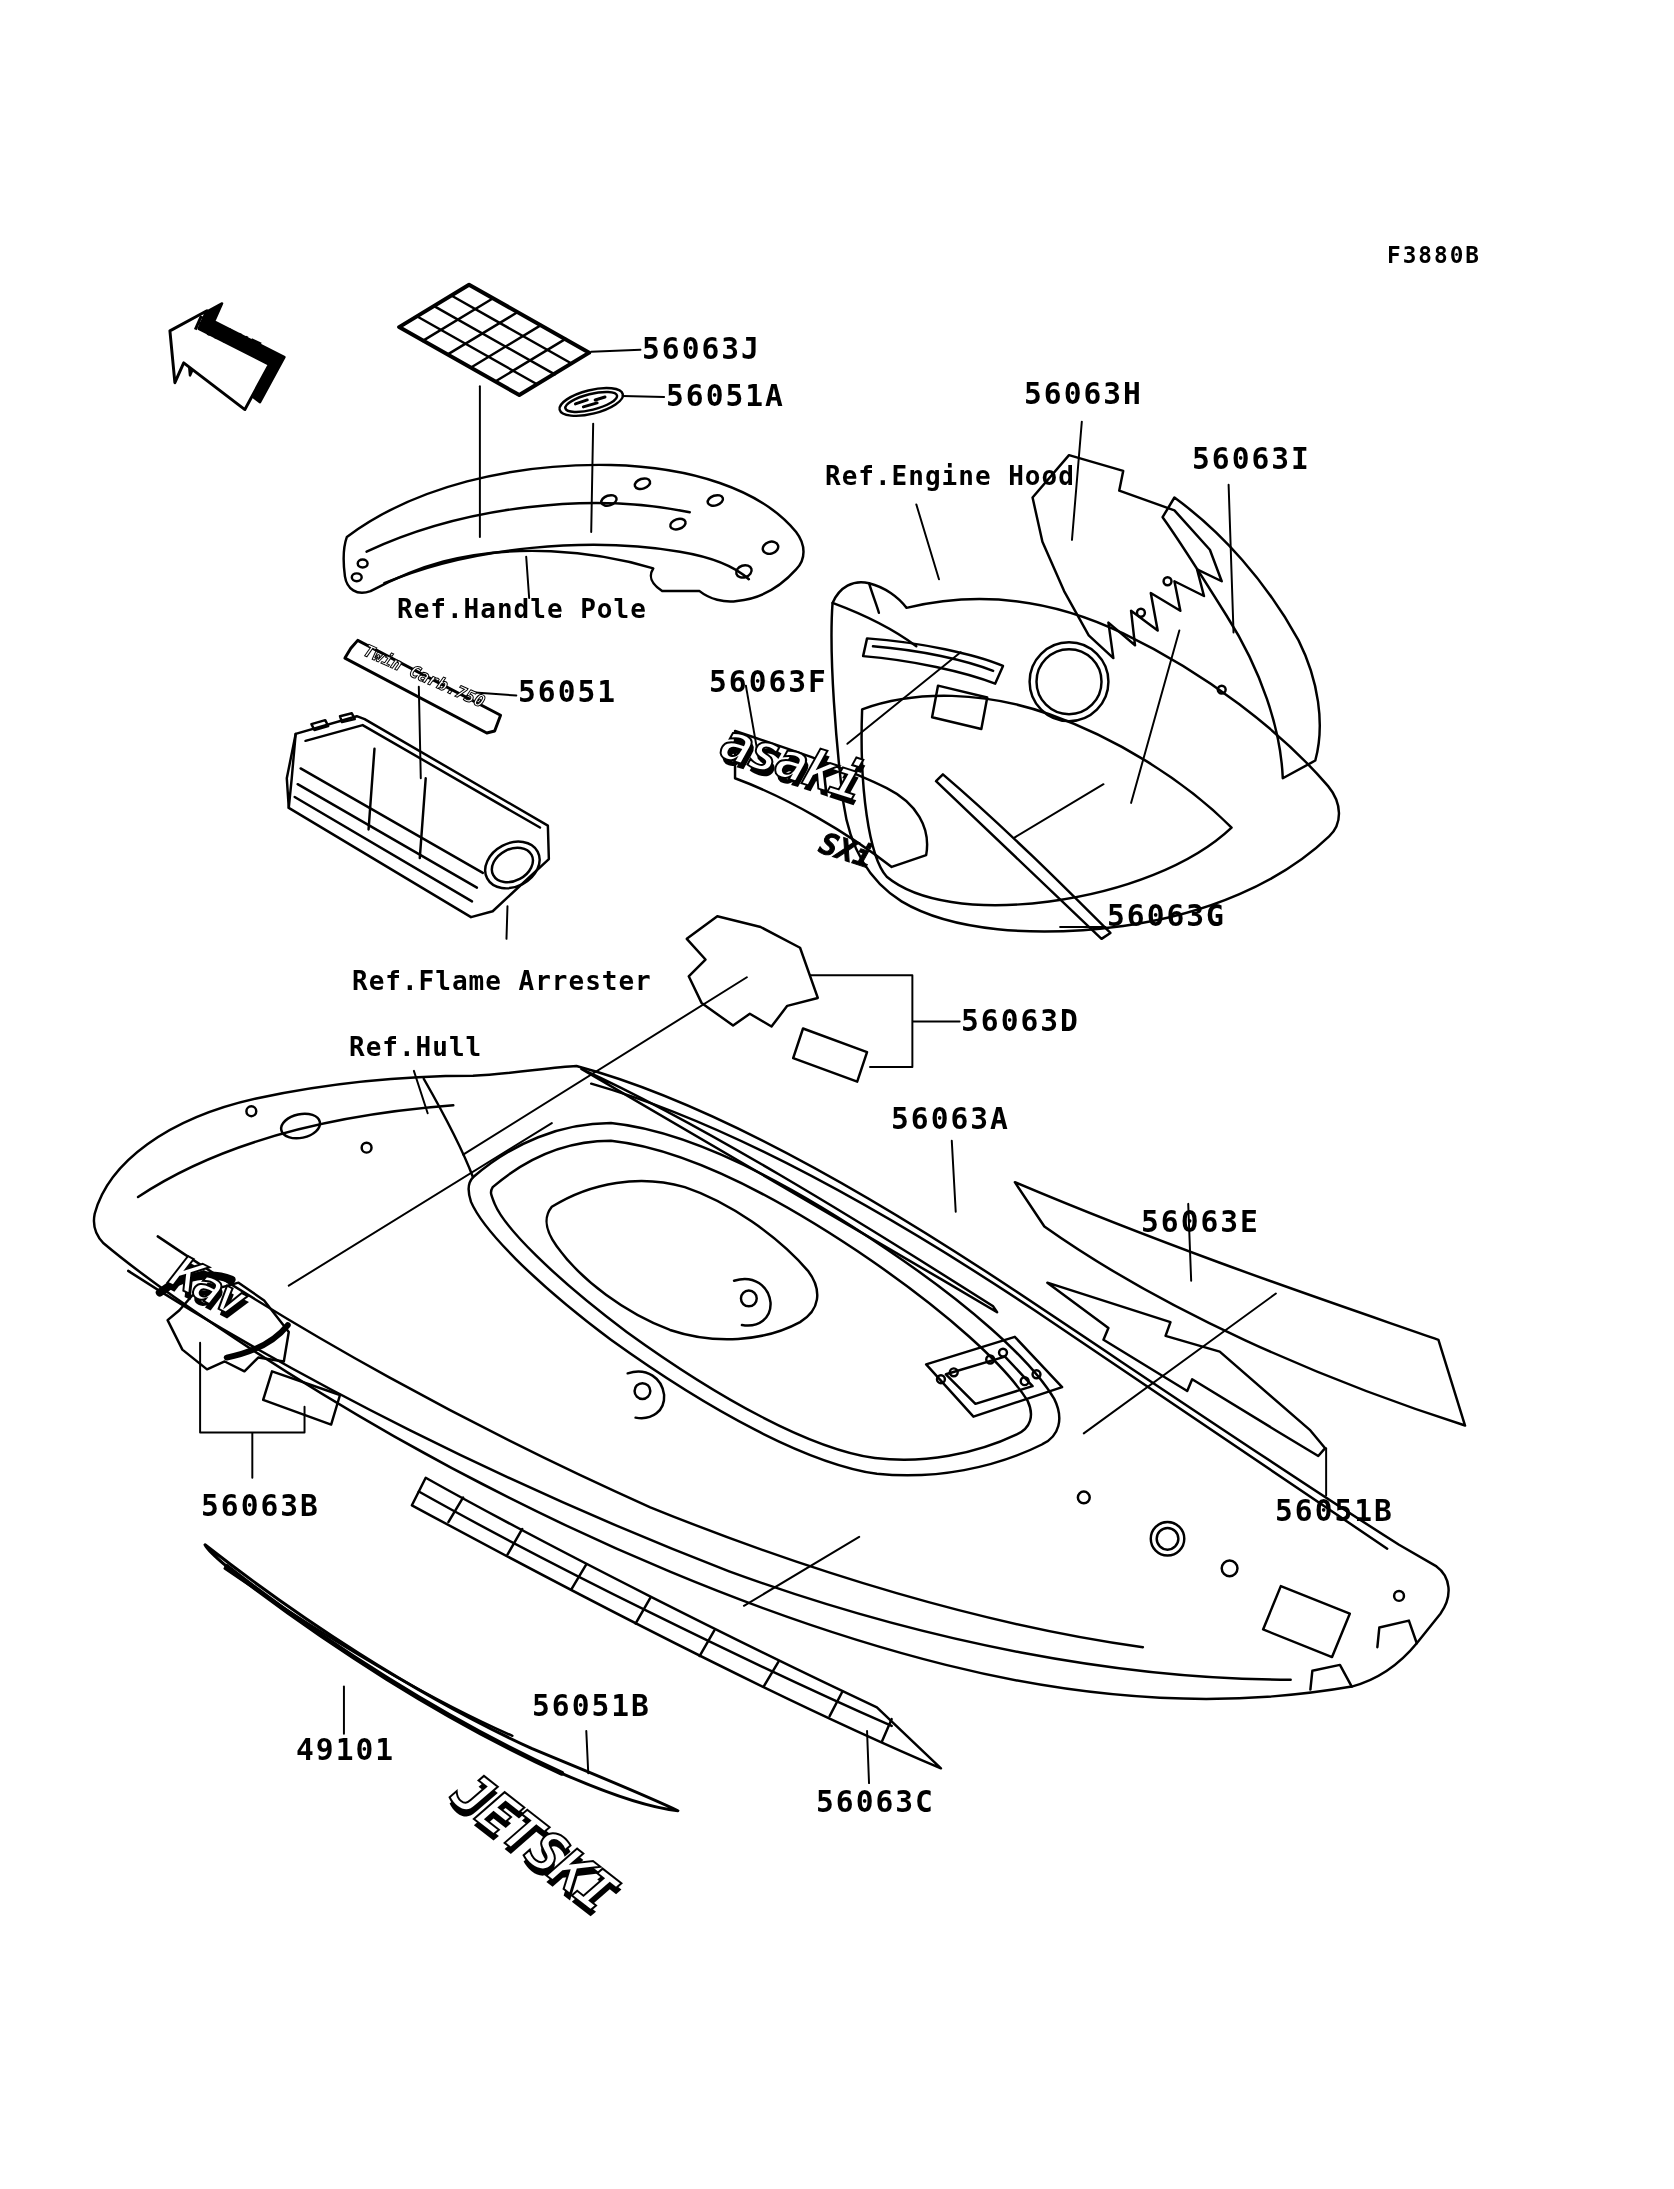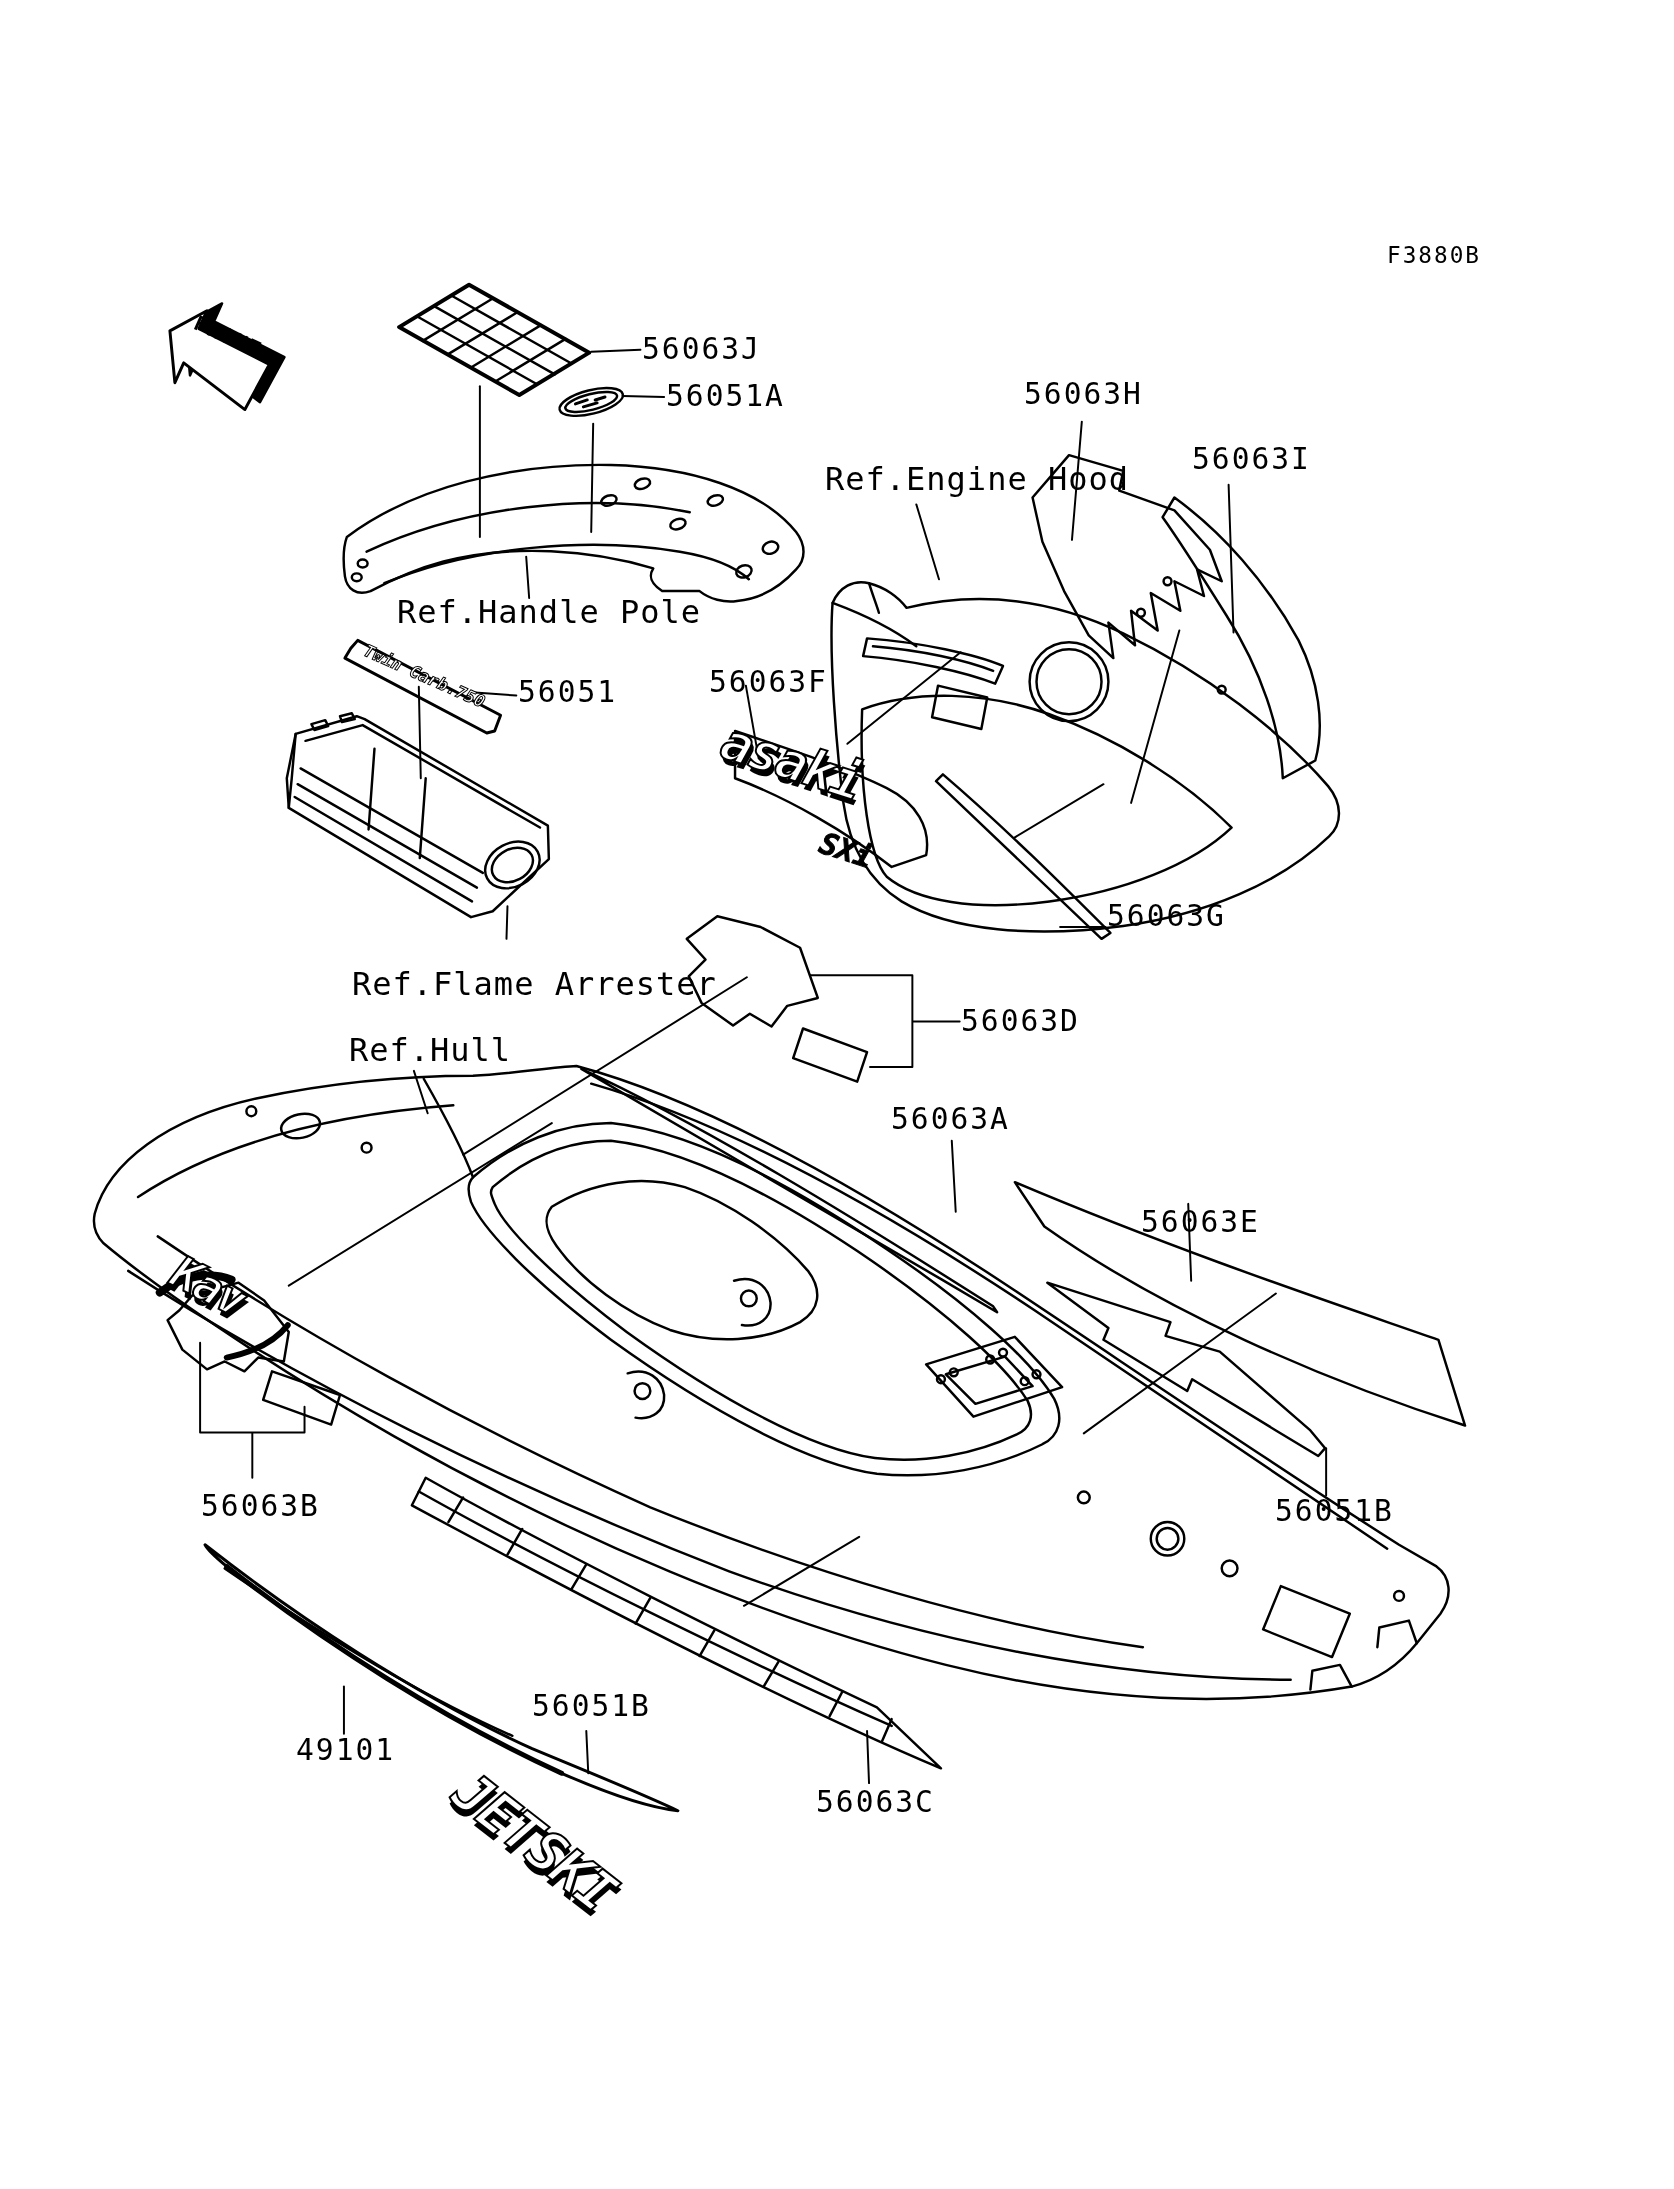--- a/index.html
+++ b/index.html
@@ -1,20 +1,20 @@
 <!DOCTYPE html>
 <html><head>
 <meta charset="utf-8">
 <style>
   html,body{margin:0;padding:0;background:#ffffff;}
   .page{position:relative;width:1675px;height:2190px;background:#fff;overflow:hidden;
         font-family:"DejaVu Sans Mono", monospace;color:#000;}
   svg{position:absolute;left:0;top:0;}
-  .lbl{position:absolute;font-weight:normal;font-size:29.6px;letter-spacing:2px;white-space:nowrap;line-height:1;}
-  .ref{font-size:32px;letter-spacing:1px;}
+  .lbl{position:absolute;font-weight:bold;font-size:29.6px;letter-spacing:2px;white-space:nowrap;line-height:1;}
+  .ref{font-size:26px;letter-spacing:1px;}
   .code{font-size:22.7px;letter-spacing:2px;}
   .decaltxt{position:absolute;font-weight:bold;font-style:italic;white-space:nowrap;line-height:1;
             transform-origin:left top;color:#fff;-webkit-text-stroke:2px #000;}
   .front-txt{position:absolute;font-weight:bold;font-size:20.7px;letter-spacing:2px;color:#000;
              transform-origin:left top;font-style:normal;-webkit-text-stroke:0;}
   .shadowed{text-shadow:3.9px 4.9px 0 #000;}
 </style>
 </head>
 <body>
 

